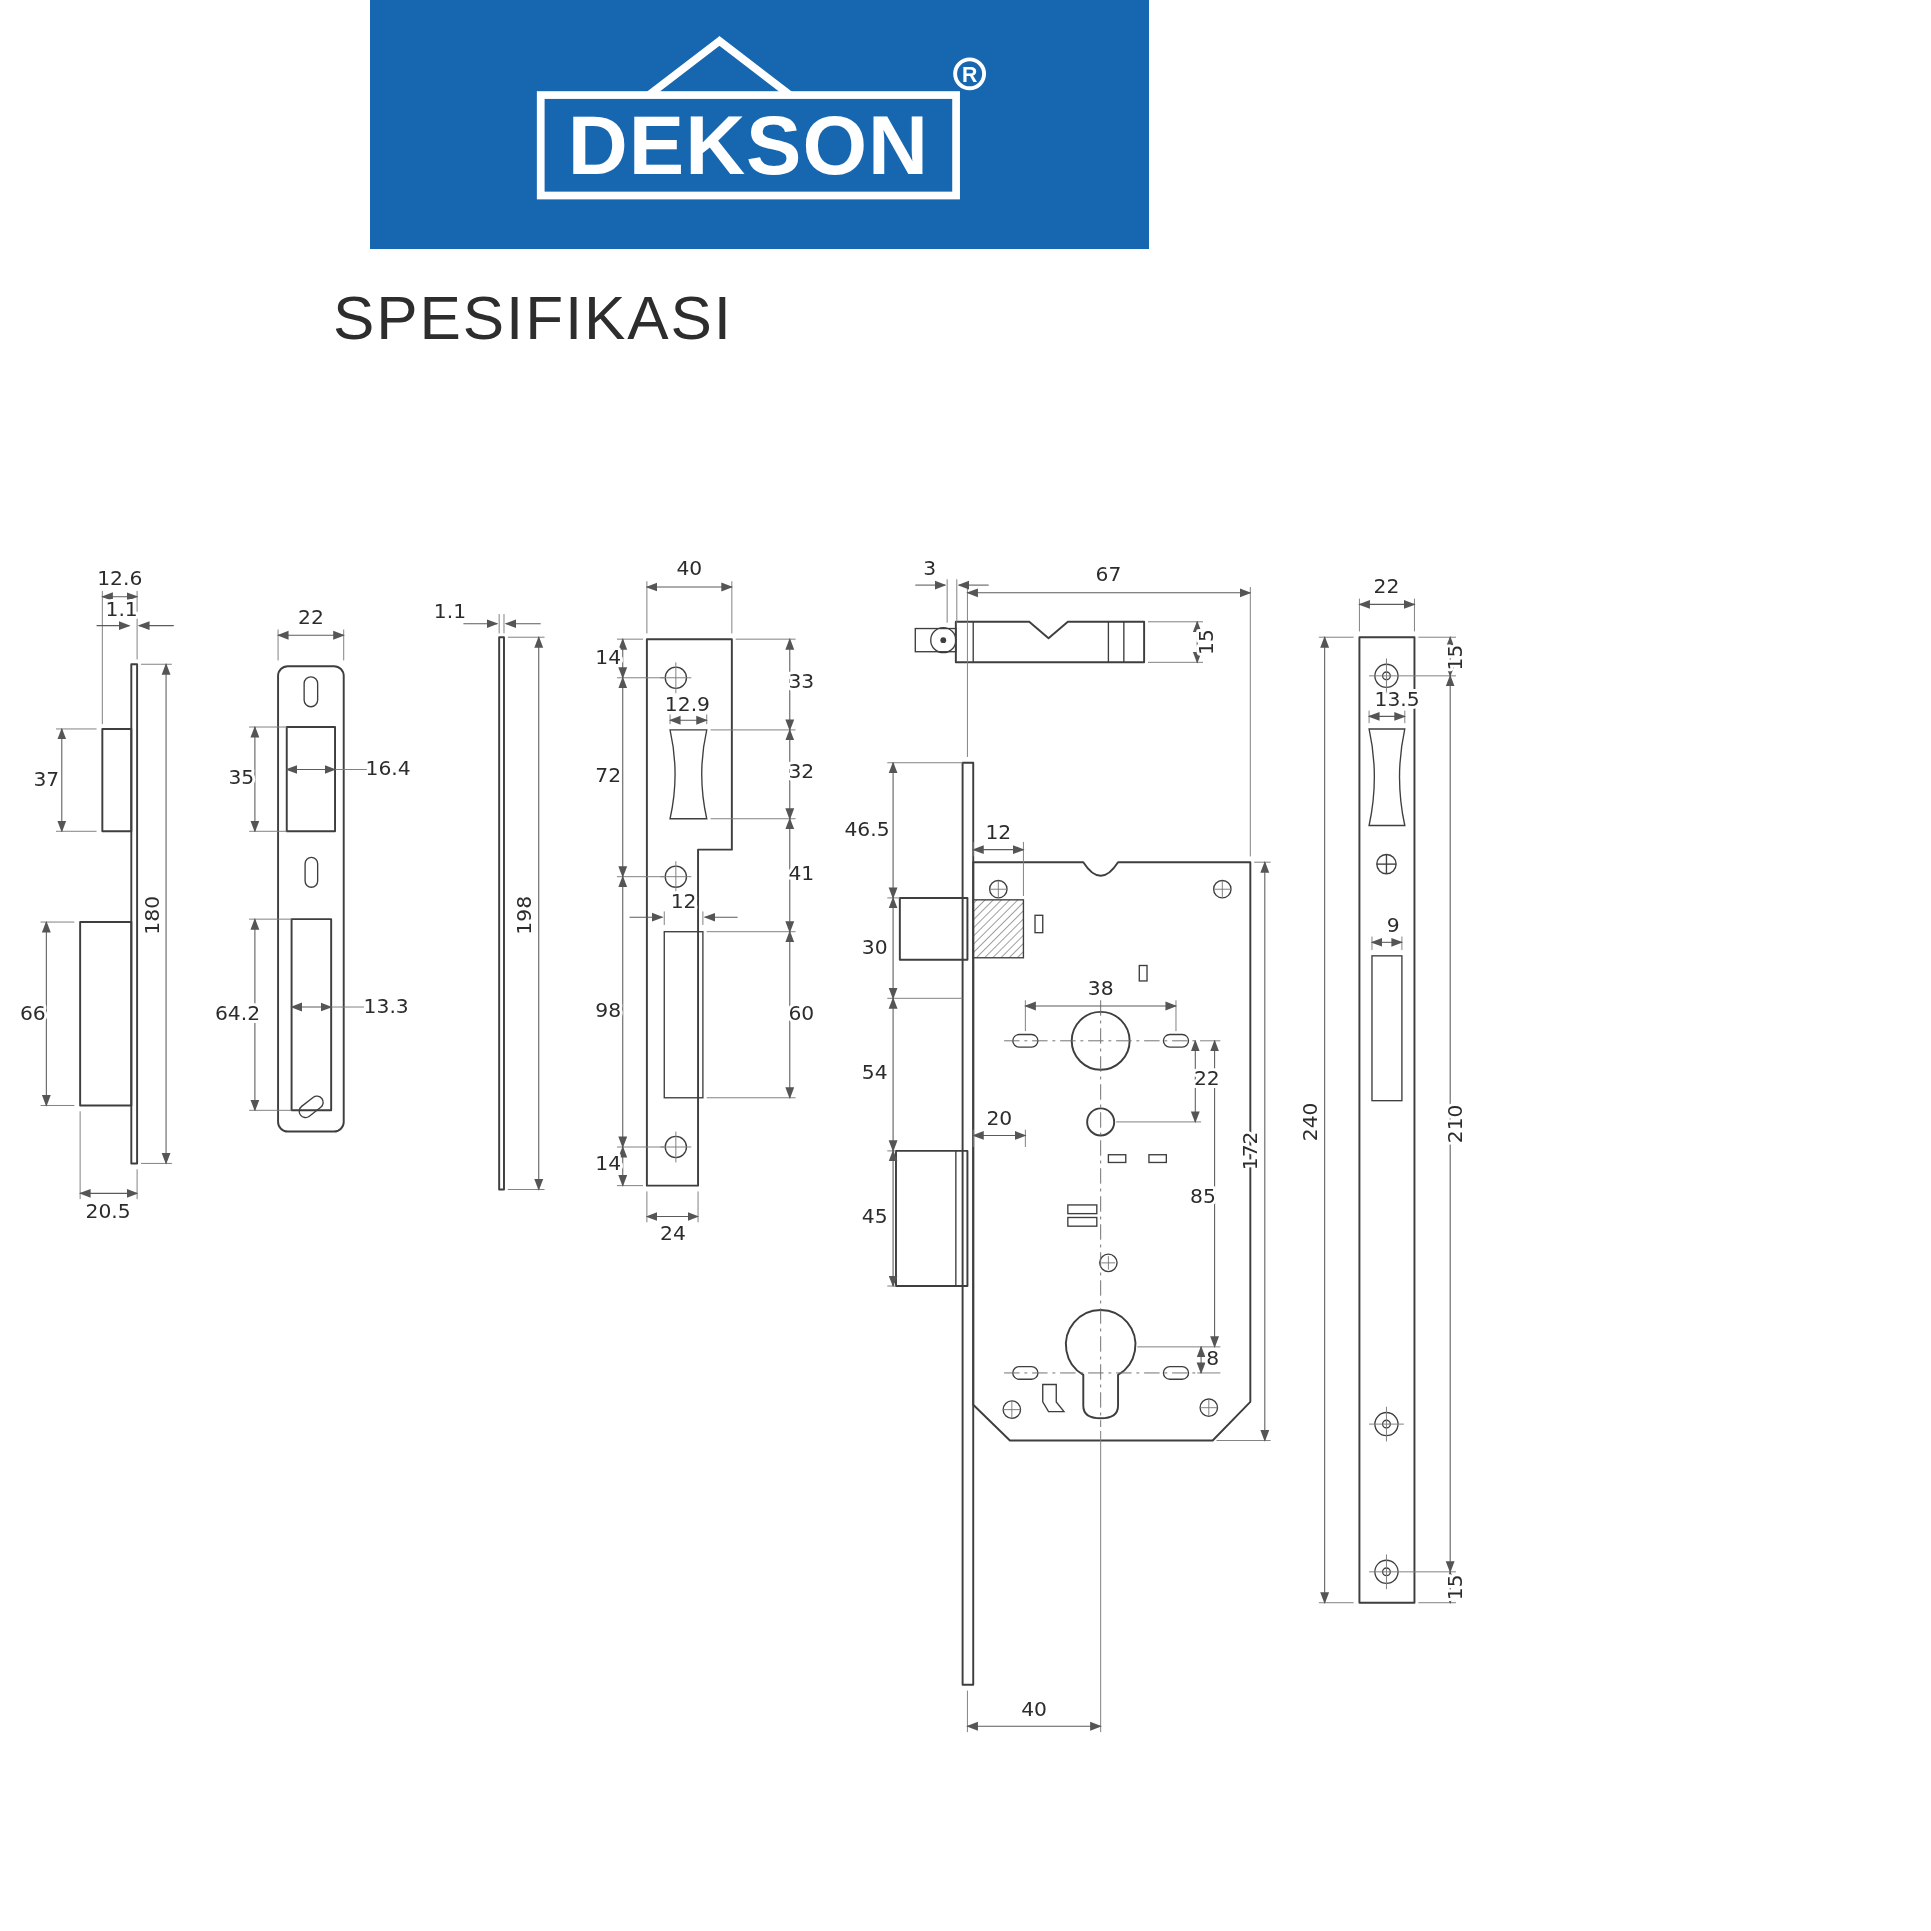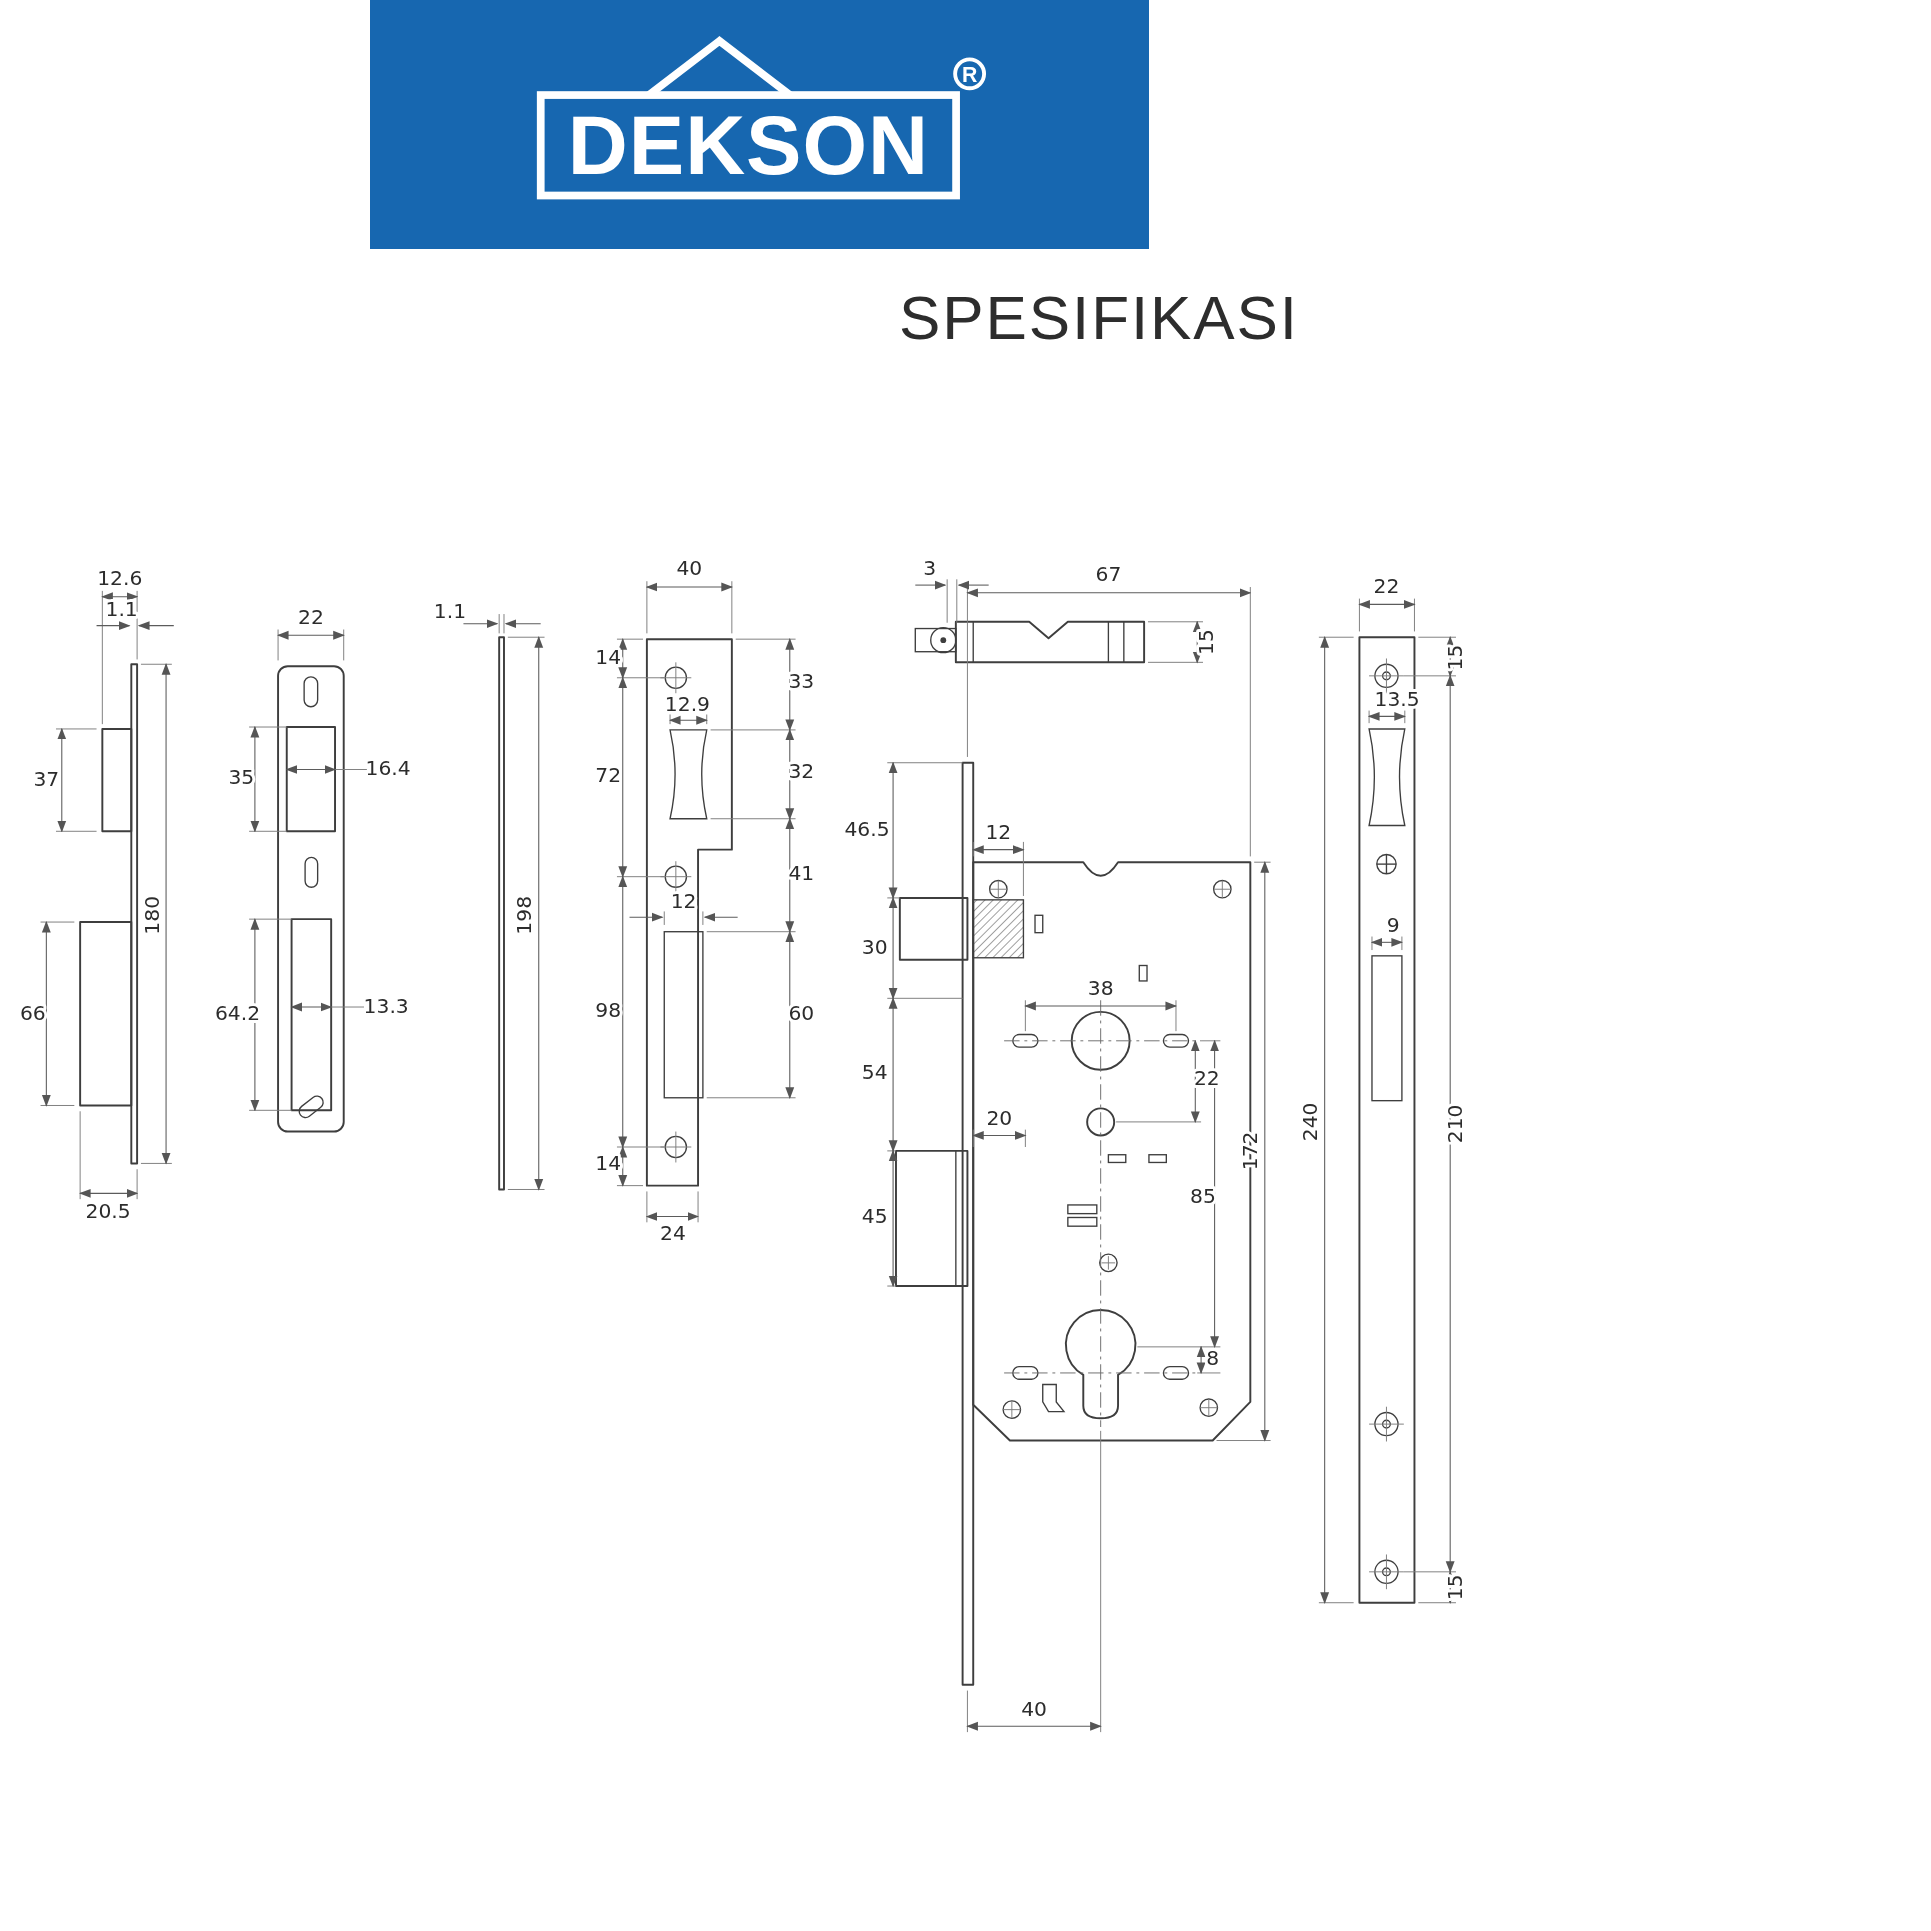--- a/index.html
+++ b/index.html
@@ -1,19 +1,19 @@
 <!DOCTYPE html>
 <html><head>
 <meta charset="utf-8">
 <style>
   *{margin:0;padding:0;box-sizing:border-box}
   html,body{background:#fff}
   body{width:1931px;height:1931px;position:relative;font-family:"Liberation Sans",sans-serif;overflow:hidden}
   .banner{position:absolute;left:370px;top:0;width:779px;height:249px;background:#1767b0;display:flex;align-items:center;justify-content:center}
-  .title{position:absolute;left:333px;top:282px;width:966px;text-align:right;font-size:62px;letter-spacing:1.9px;color:#2d2d2d;font-weight:400}
+  .title{position:absolute;left:333px;top:282px;width:966px;text-align:left;font-size:62px;letter-spacing:1.9px;color:#2d2d2d;font-weight:400}
   svg.drawing{position:absolute;left:0;top:0;width:1931px;height:1931px}
   .ol{fill:none;stroke:#3e3e3e;stroke-width:2;stroke-linejoin:round}
   .tl{fill:none;stroke:#3e3e3e;stroke-width:1.4}
   .ext{stroke:#7d7d7d;stroke-width:1;fill:none}
   .dim{stroke:#5b5b5b;stroke-width:1.1;fill:none}
   .cl{stroke:#6e6e6e;stroke-width:1;stroke-dasharray:16 5 3 5;fill:none}
   .dt{font:21px "DejaVu Sans",sans-serif;fill:#2c2c2c;text-anchor:middle;paint-order:stroke;stroke:#fff;stroke-width:6px;stroke-linejoin:round}
   .logo-font{font-family:"Liberation Sans",sans-serif}
 </style>
 </head>

